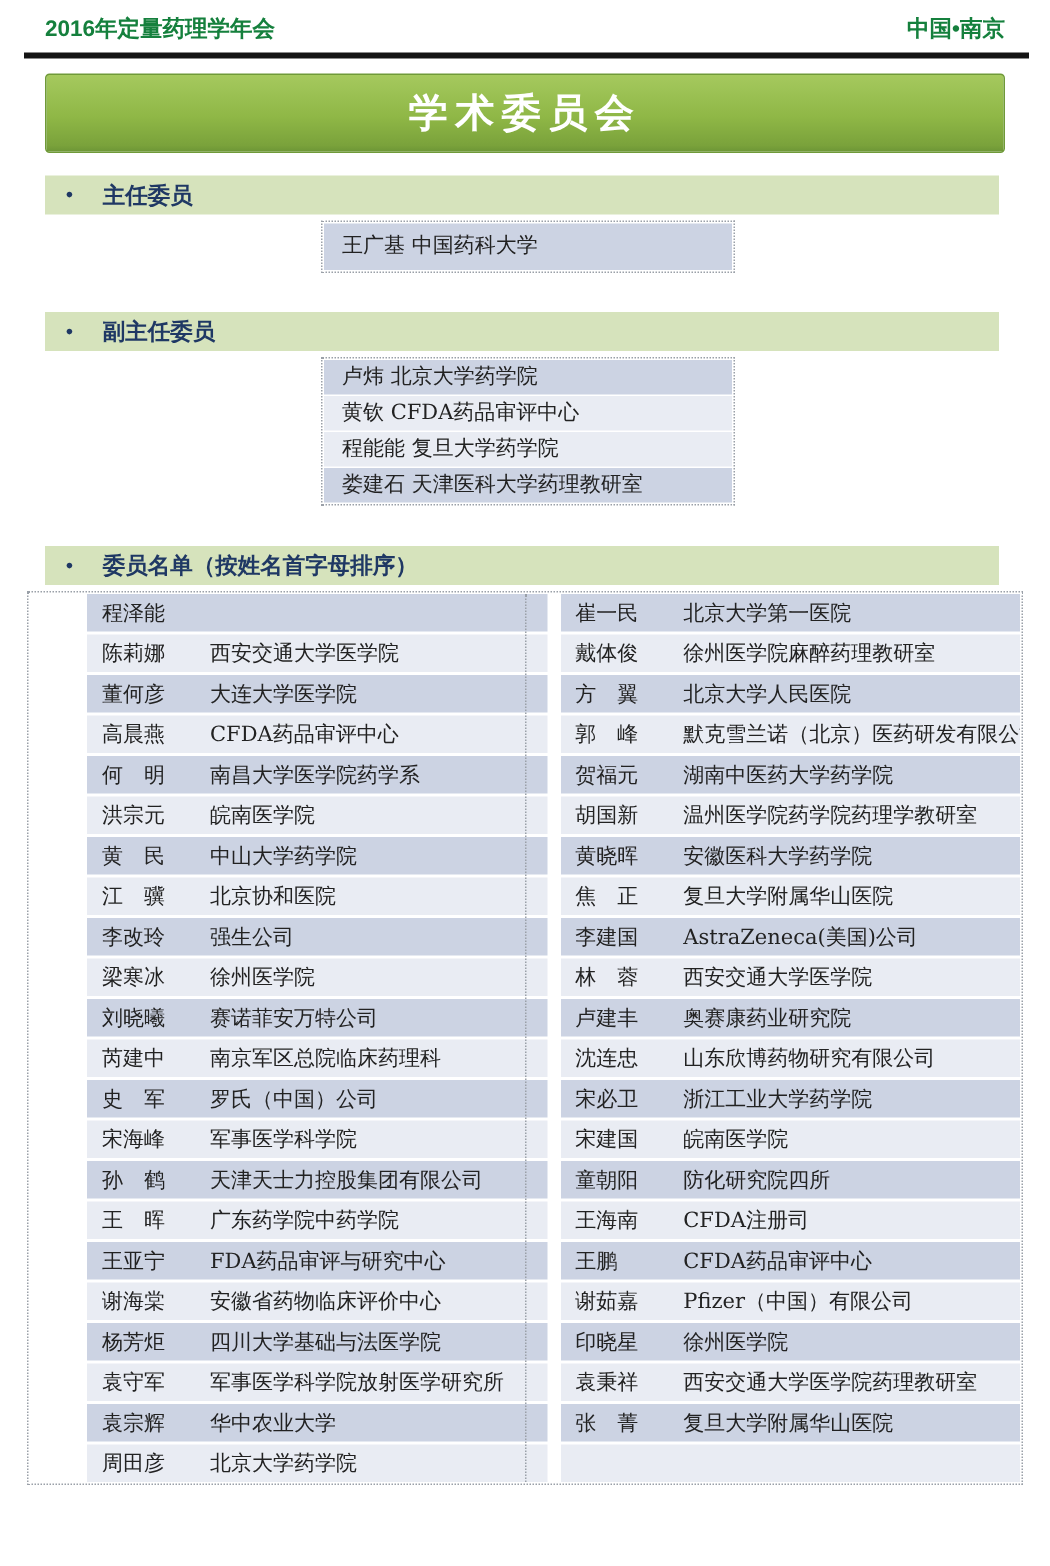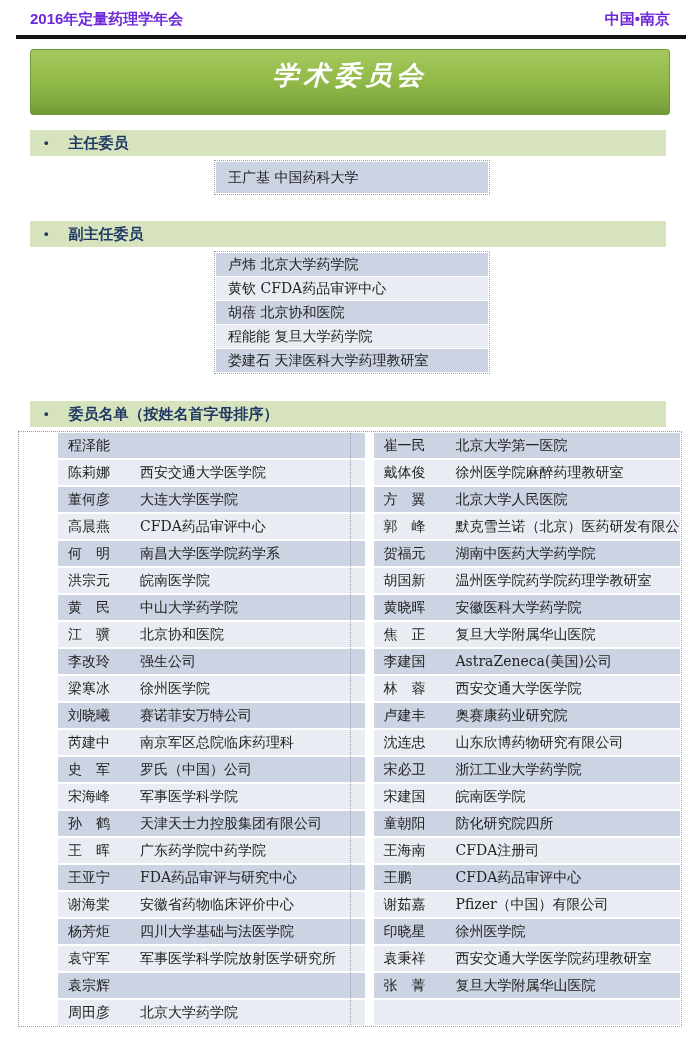--- a/index.html
+++ b/index.html
@@ -13,29 +13,29 @@
   body{
     width:700px;height:1044px;
     background:#ffffff;
     font-family:"Liberation Sans",sans-serif;
     position:relative;
     overflow:hidden;
   }
   .hdr{
     display:flex;justify-content:space-between;align-items:flex-end;
     padding:10px 30px 0 30px;
-    font-size:15px;font-weight:bold;color:#6d28d9;
+    font-size:15px;font-weight:bold;color:#15803d;
   }
   .hline{height:4px;background:#141414;margin:6px 14px 0 16px;}
   .banner{
-    margin:10px 30px 0 30px;height:66px;
+    margin:10px 30px 0 30px;height:53px;
     border:1px solid #6f9a38;border-radius:3px;
     background:linear-gradient(to bottom,#a5c95e 0%,#8fb746 55%,#7aa23b 92%,#6d9636 100%);
     color:#ffffff;font-size:26px;font-weight:bold;
-    text-align:center;line-height:51px;letter-spacing:5px;font-style:italic;
+    text-align:center;line-height:51px;letter-spacing:5px;
   }
   .secbar{
     margin:15px 34px 0 30px;background:var(--bar-bg);
     height:26px;display:flex;align-items:center;
     color:var(--sec-title);font-weight:bold;font-size:15px;
   }
   .secbar .bullet{margin:0 20px 0 14px;font-size:13px;line-height:26px;}
   .memberbox{
     margin:4px 0 0 214px;width:276px;
     border:1px dotted #9aa0a8;background:#fff;padding:1px;
@@ -88,21 +88,20 @@
     <div class="brow dark">王广基 中国药科大学</div>
   </div>
 
 <div class="secbar" style="margin-top:26px;">
   <span class="bullet">•</span>
   <span>副主任委员</span>
 </div>
 <div class="memberbox" id="vice-box">
     <div class="brow dark">卢炜 北京大学药学院</div>
     <div class="brow light">黄钦 CFDA药品审评中心</div>
-    <div class="brow dark">胡蓓 北京协和医院</div>
     <div class="brow light">程能能 复旦大学药学院</div>
     <div class="brow dark">娄建石 天津医科大学药理教研室</div>
   </div>
 
 <div class="secbar" style="margin-top:27px;">
   <span class="bullet">•</span>
   <span>委员名单（按姓名首字母排序）</span>
 </div>
 
 <div class="ctable" id="committee-table">
@@ -302,20 +301,21 @@
         <span class="corg">军事医学科学院放射医学研究所</span>
       </div>
       <div class="ccell light">
         <span class="cname">袁秉祥</span>
         <span class="corg">西安交通大学医学院药理教研室</span>
       </div>
     </div>
     <div class="crow">
       <div class="ccell dark">
         <span class="cname">袁宗辉</span>
+        <span class="corg">华中农业大学</span>
       </div>
       <div class="ccell dark">
         <span class="cname">张　菁</span>
         <span class="corg">复旦大学附属华山医院</span>
       </div>
     </div>
     <div class="crow">
       <div class="ccell light">
         <span class="cname">周田彦</span>
         <span class="corg">北京大学药学院</span>

